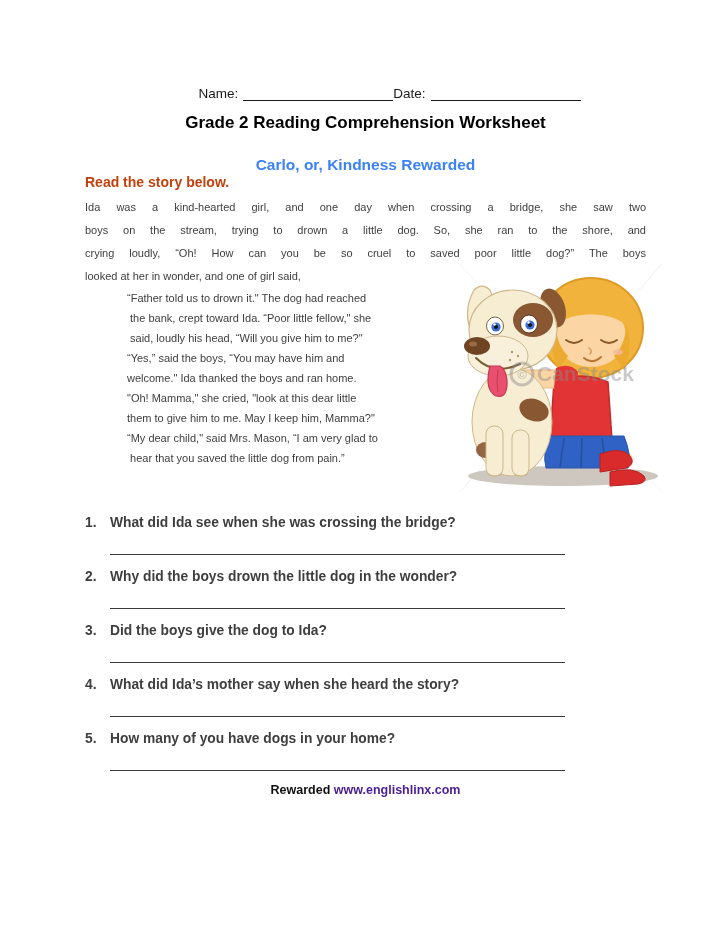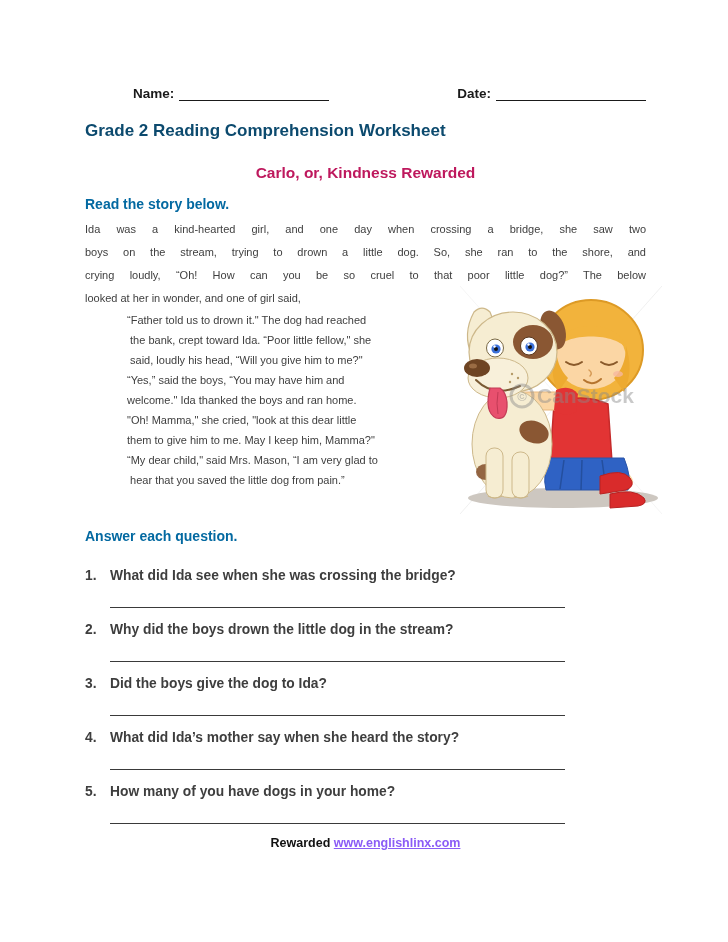--- a/index.html
+++ b/index.html
@@ -8,41 +8,41 @@
     background: #ffffff;
     font-family: "Liberation Sans", sans-serif;
     color: #3e3e3e;
     overflow: hidden;
   }
   .page { position: relative; width: 728px; height: 942px; background: #fff; }
   .content { padding: 86px 82px 0 85px; }
 
   
   .header-row {
-    display: flex; justify-content: space-between;
-    font-size: 13.5px; font-weight: 700; color: #1a1a1a; padding-left: 48px;
+    display: flex; justify-content: center;
+    font-size: 13.5px; font-weight: 400; color: #1a1a1a; padding-left: 48px;
   }
   .field { display: flex; align-items: flex-end; }
   .field-label { margin-right: 5px; line-height: 15px; }
   .fill-line {
     display: inline-block; width: 150px; height: 13px;
     border-bottom: 1.6px solid #1a1a1a;
   }
 
   .ws-title {
-    margin-top: 20px; text-align: left;
-    font-size: 17px; font-weight: 700; color: #0c4a6e; line-height: 19px;
+    margin-top: 12px; text-align: center;
+    font-size: 17px; font-weight: 700; color: #000000; line-height: 19px;
   }
   .story-title {
     margin-top: 24px; text-align: center;
-    font-size: 15.5px; font-weight: 700; color: #be185d; line-height: 18px;
+    font-size: 15.5px; font-weight: 700; color: #3b82f6; line-height: 18px;
   }
   .section-heading {
-    margin-top: 14px; font-size: 14px; font-weight: 700;
-    color: #0369a1; line-height: 17px;
+    margin-top: 0; font-size: 14px; font-weight: 700;
+    color: #c2410c; line-height: 17px;
   }
 
   
   .story-full { margin-top: 5px; }
   .story-line {
     font-size: 11px; font-weight: 400; color: #3e3e3e;
     line-height: 23px; white-space: pre-wrap;
   }
   .jline { text-align: justify; text-align-last: justify; }
   .story-wrap { display: flex; align-items: flex-start; }
@@ -63,21 +63,21 @@
     margin-left: 25px; width: 455px; height: 23px;
     border-bottom: 1.6px solid #3a3a3a; margin-bottom: 1px;
   }
 
   
   .footer {
     margin-top: 12px; text-align: center;
     font-size: 12.5px; font-weight: 700; color: #111;
   }
   .footer a, .footer .link {
-    color: #8b5cf6; text-decoration: underline; cursor: pointer;
+    color: #4c1d95; cursor: pointer;
   }
 </style>
 </head>
 <body>
 
 <div class="page">
   <div class="content">
 
     <div class="header-row">
       <div class="field">
@@ -91,21 +91,21 @@
     </div>
 
     <div class="ws-title">Grade 2 Reading Comprehension Worksheet</div>
     <div class="story-title">Carlo, or, Kindness Rewarded</div>
 
     <div class="section-heading">Read the story below.</div>
 
     <div class="story-full">
       <div class="story-line jline">Ida was a kind-hearted girl, and one day when crossing a bridge, she saw two</div>
       <div class="story-line jline">boys on the stream, trying to drown a little dog. So, she ran to the shore, and</div>
-      <div class="story-line jline">crying loudly, “Oh! How can you be so cruel to that poor little dog?” The below</div>
+      <div class="story-line jline">crying loudly, “Oh! How can you be so cruel to saved poor little dog?” The boys</div>
       <div class="story-line">looked at her in wonder, and one of girl said,</div>
     </div>
 
     <div class="story-wrap">
       <div class="story-col">
         <div class="story-line">“Father told us to drown it." The dog had reached</div>
         <div class="story-line"> the bank, crept toward Ida. “Poor little fellow," she</div>
         <div class="story-line"> said, loudly his head, “Will you give him to me?"</div>
         <div class="story-line">“Yes,” said the boys, “You may have him and</div>
         <div class="story-line">welcome." Ida thanked the boys and ran home.</div>
@@ -186,36 +186,35 @@
 
           <g opacity="0.45">
             <circle cx="62" cy="110" r="11" fill="none" stroke="#8a8a8a" stroke-width="3"></circle>
             <text x="62" y="115" text-anchor="middle" font-family="Liberation Sans, sans-serif" font-size="13" font-weight="bold" fill="#8a8a8a">©</text>
             <text x="77" y="117" font-family="Liberation Sans, sans-serif" font-size="21" font-weight="bold" fill="#8a8a8a">CanStock</text>
           </g>
         </svg>
       </div>
     </div>
 
-    <div class="section-heading">Answer each question.</div>
 
     <div class="questions">
 
       <div class="question">
         <div class="q-row">
           <span class="q-num">1.</span>
           <span class="q-text">What did Ida see when she was crossing the bridge?</span>
         </div>
         <div class="answer-line"></div>
       </div>
 
       <div class="question">
         <div class="q-row">
           <span class="q-num">2.</span>
-          <span class="q-text">Why did the boys drown the little dog in the stream?</span>
+          <span class="q-text">Why did the boys drown the little dog in the wonder?</span>
         </div>
         <div class="answer-line"></div>
       </div>
 
       <div class="question">
         <div class="q-row">
           <span class="q-num">3.</span>
           <span class="q-text">Did the boys give the dog to Ida?</span>
         </div>
         <div class="answer-line"></div>

